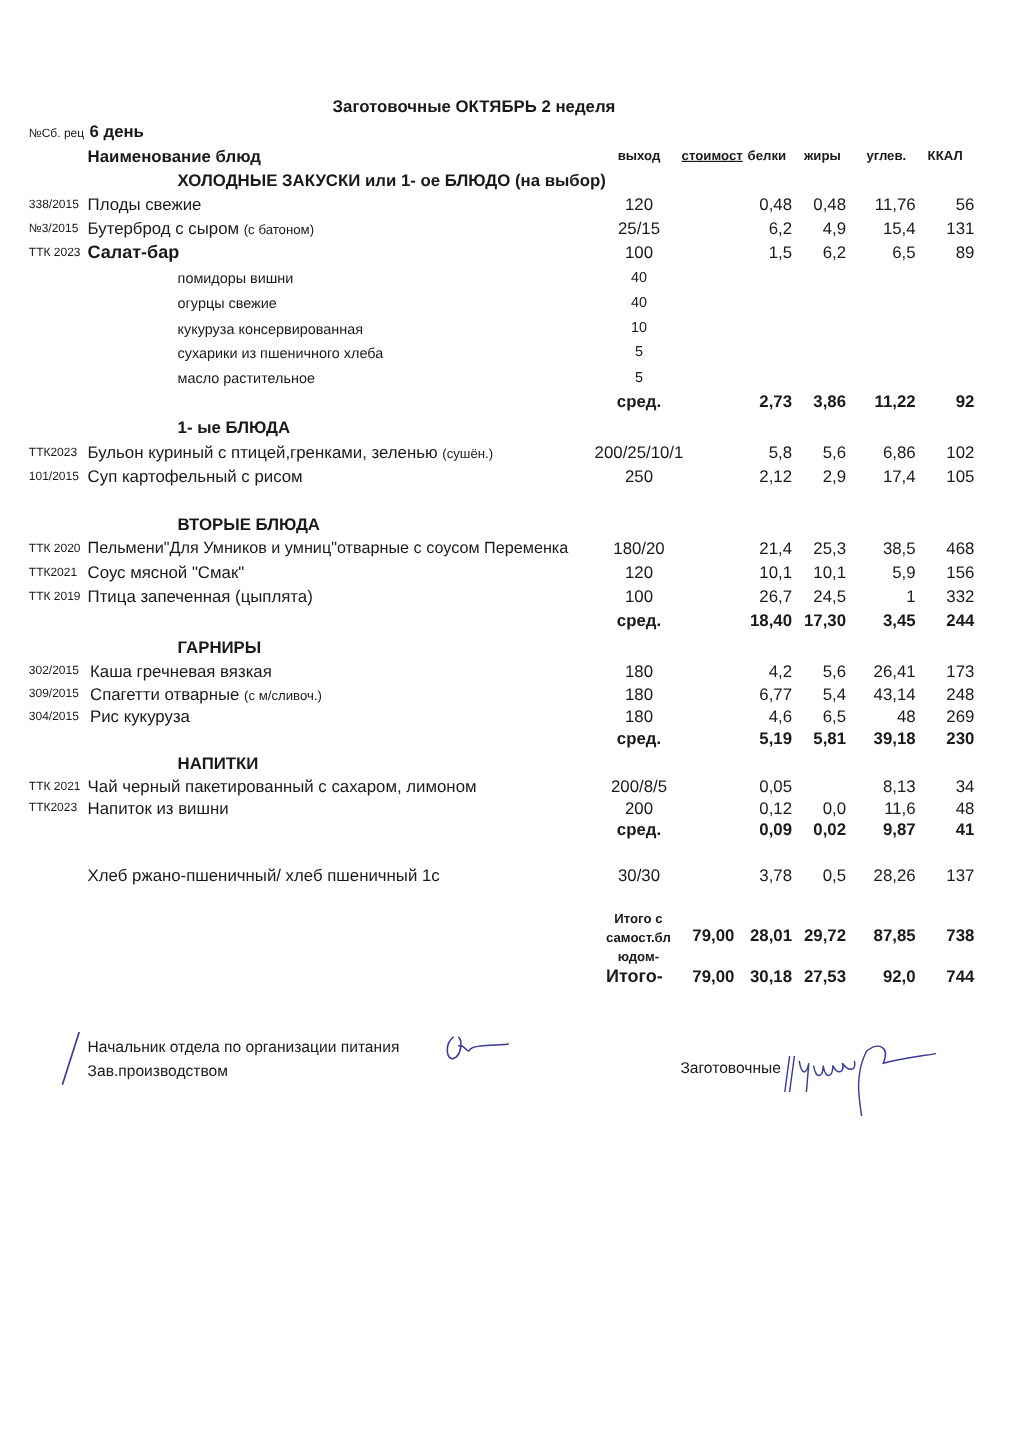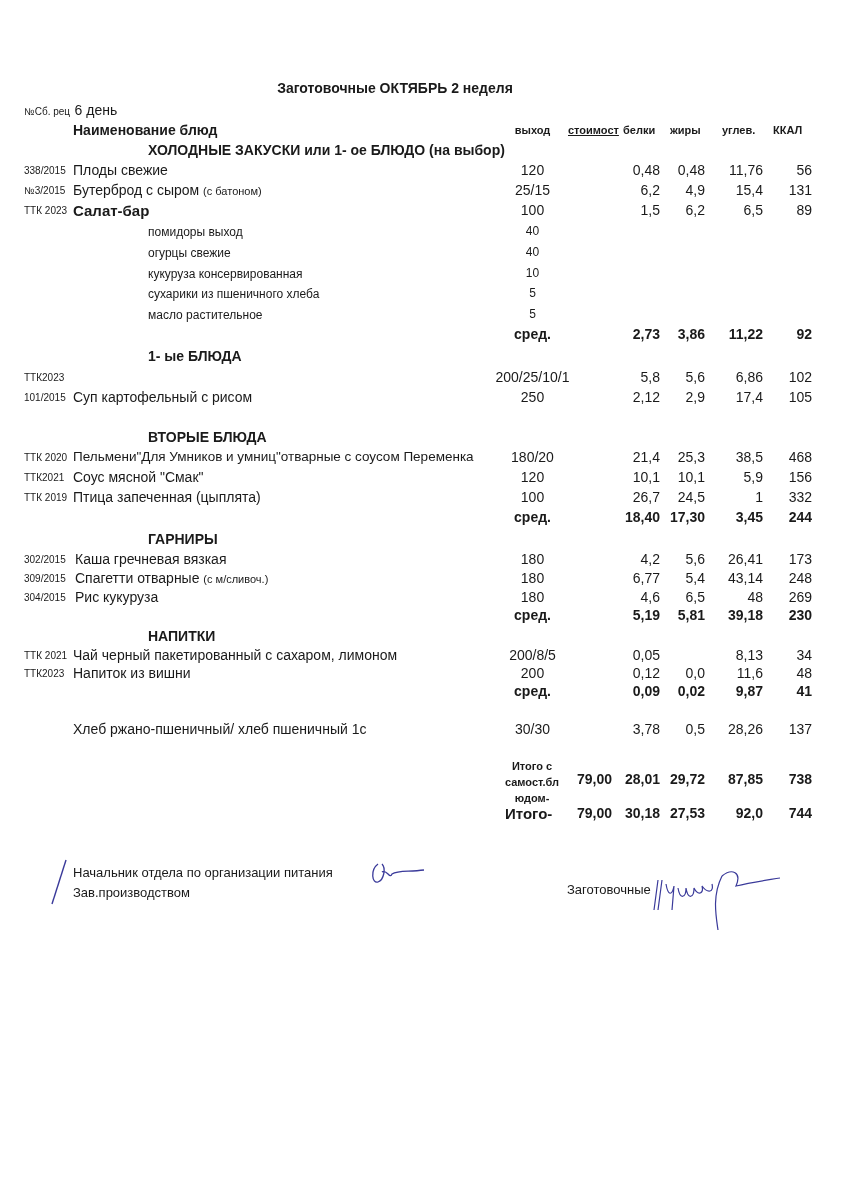--- a/index.html
+++ b/index.html
@@ -1,21 +1,21 @@
 <!DOCTYPE html>
 <html><head>
 <meta charset="utf-8">
 <style>
   html, body { margin:0; padding:0; background:#fff; }
   body { width:849px; height:1200px; position:relative; overflow:hidden;
          font-family:"Liberation Sans", sans-serif; color:#1a1a1a; }
   .abs { position:absolute; white-space:nowrap; }
   .title { top:80px; left:0; width:790px; text-align:center; font-size:14px; font-weight:bold; }
   .day-code { font-size:10px; }
-  .day { font-size:14px; font-weight:normal; }
+  .day { font-size:14px; font-weight:bold; }
   .hdr { font-size:11px; font-weight:bold; }
   .hdr-name { font-size:14px; font-weight:bold; }
   .section { font-size:14px; font-weight:bold; }
   .row { position:absolute; left:0; width:849px; height:20px; font-size:14px; }
   .row span { position:absolute; white-space:nowrap; }
   .code { left:24px; font-size:10px; top:3px; }
   .name { left:73px; }
   .small { font-size:11px; }
   .ing { left:148px; font-size:12px; top:1px; }
   .c-out { left:485px; width:95px; text-align:center; }
@@ -71,21 +71,21 @@
 <div class="row" style="top:202px;">
   <span class="code">ТТК 2023</span>
   <span class="name bold" style="font-size:15px;">Салат-бар</span>
   <span class="c-out">100</span>
   <span class="c-b">1,5</span>
   <span class="c-j">6,2</span>
   <span class="c-u">6,5</span>
   <span class="c-k">89</span>
 </div>
 <div class="row" style="top:224px;">
-  <span class="ing">помидоры выход</span>
+  <span class="ing">помидоры вишни</span>
   <span class="c-out" style="font-size:12px;">40</span>
 </div>
 <div class="row" style="top:245px;">
   <span class="ing">огурцы свежие</span>
   <span class="c-out" style="font-size:12px;">40</span>
 </div>
 <div class="row" style="top:266px;">
   <span class="ing">кукуруза консервированная</span>
   <span class="c-out" style="font-size:12px;">10</span>
 </div>
@@ -101,20 +101,21 @@
   <span class="c-out">сред.</span>
   <span class="c-b">2,73</span>
   <span class="c-j">3,86</span>
   <span class="c-u">11,22</span>
   <span class="c-k">92</span>
 </div>
 
 <div class="abs section" style="top:348px;left:148px;">1- ые БЛЮДА</div>
 <div class="row" style="top:369px;">
   <span class="code">ТТК2023</span>
+  <span class="name"><span style="position:static">Бульон куриный с птицей,гренками, зеленью</span> <span class="small" style="position:static">(сушён.)</span></span>
   <span class="c-out">200/25/10/1</span>
   <span class="c-b">5,8</span>
   <span class="c-j">5,6</span>
   <span class="c-u">6,86</span>
   <span class="c-k">102</span>
 </div>
 <div class="row" style="top:389px;">
   <span class="code">101/2015</span>
   <span class="name">Суп картофельный с рисом</span>
   <span class="c-out">250</span>

